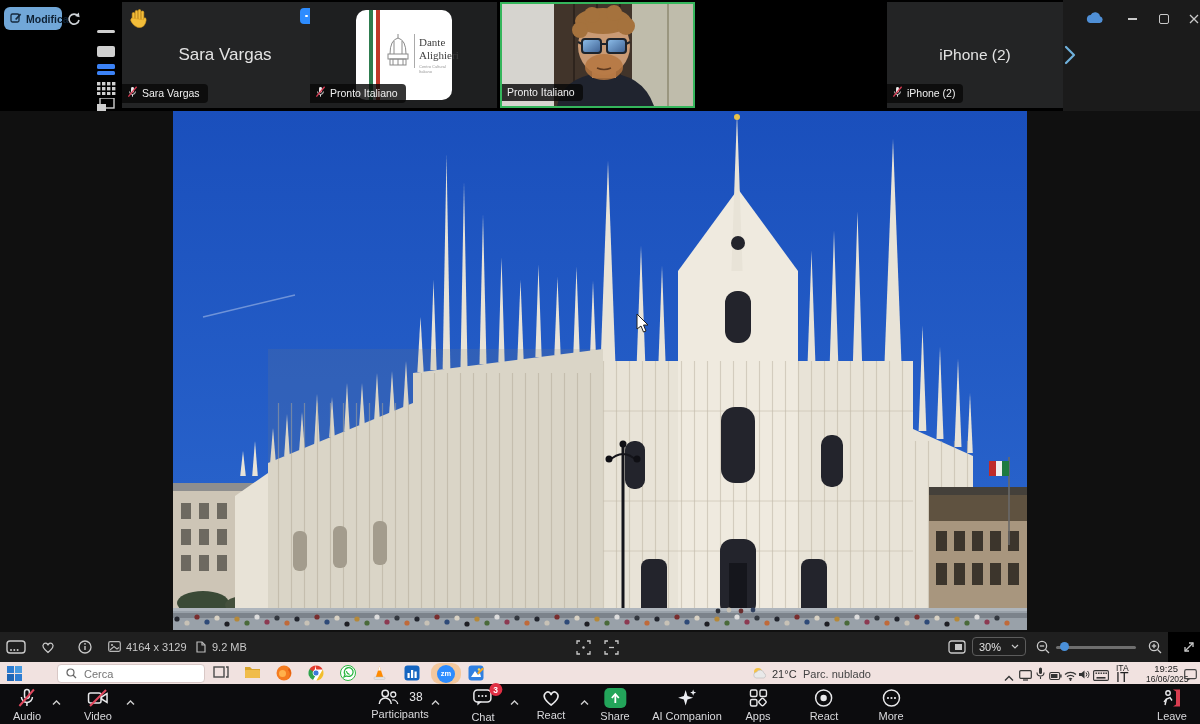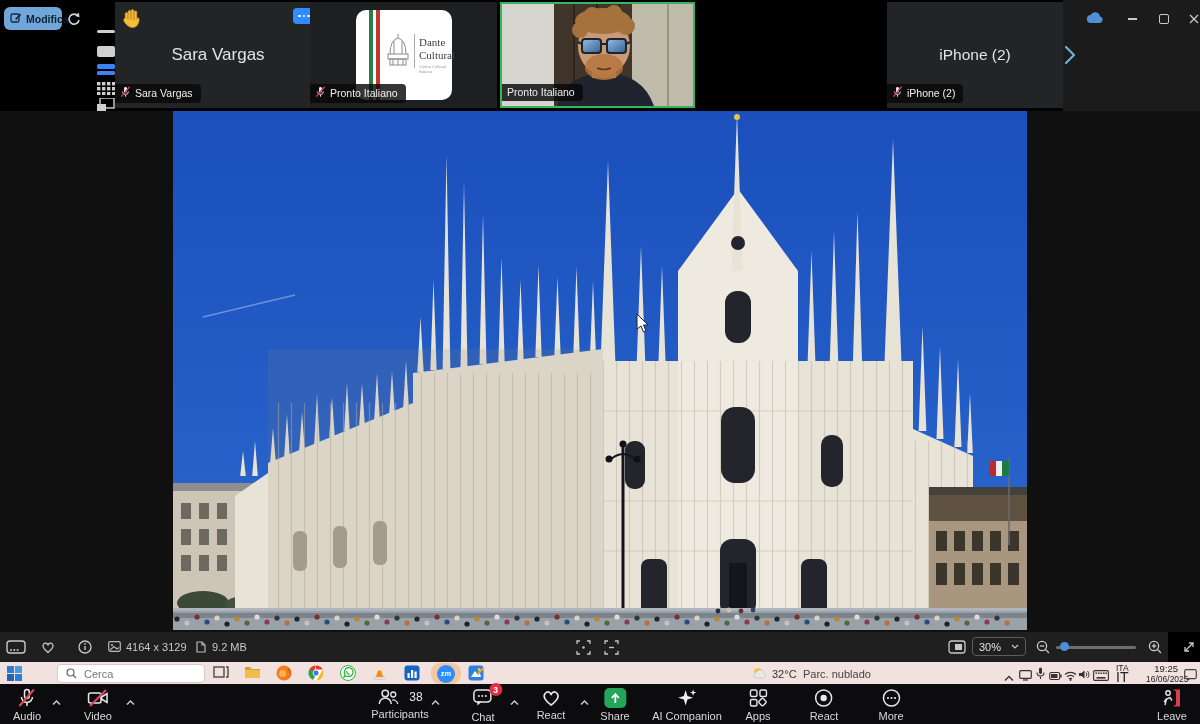--- a/index.html
+++ b/index.html
@@ -110,21 +110,21 @@
           </g>
       </svg>
     </div>
     <div class="abs lay" style="top:98px;">
       <svg width="18" height="13" viewBox="0 0 18 13">
           <rect x="3" y="0" width="14" height="10" fill="none" stroke="#cfcfcf" stroke-width="1.4"></rect>
           <rect x="0" y="6" width="9" height="7" fill="#cfcfcf"></rect>
         </svg>
     </div>
 
-    <div class="abs tile" style="left:115px;width:206px;">
+    <div class="abs tile" style="left:122px;width:206px;">
       <div class="center-name">Sara Vargas</div>
       <div class="abs" style="left:7px;top:6px;">
         <svg width="20" height="21" viewBox="0 0 20 21">
           <g fill="#f2bd3a" stroke="#d99c1e" stroke-width="0.6">
             <rect x="3.2" y="4.5" width="2.6" height="9" rx="1.3"></rect>
               <rect x="6.2" y="2.4" width="2.6" height="10" rx="1.3"></rect>
             <rect x="9.2" y="1.6" width="2.6" height="10.5" rx="1.3"></rect>
               <rect x="12.2" y="3" width="2.6" height="9.5" rx="1.3"></rect>
             <path d="M2.8 10 q-2.2 1.6 0 4.6 q2 3.6 5.5 4.6 q4.4 1.2 6.6-1.4 q1.8-2.2 2.2-5.4 q.3-2.4-1-2.6 q-1.3-.2-1.7 2 l-11.6-1.8z"></path>
           </g>
@@ -160,21 +160,21 @@
               <rect x="2" y="22" width="20" height="5"></rect>
                 <rect x="4" y="27" width="16" height="6"></rect>
               <line x1="7" y1="27" x2="7" y2="33"></line>
                 <line x1="12" y1="27" x2="12" y2="33"></line>
                 <line x1="17" y1="27" x2="17" y2="33"></line>
             </g>
           </svg>
         </div>
         <div class="abs" style="left:58px;top:24px;width:1px;height:34px;background:#aaa;"></div>
         <div class="abs serif" style="left:63px;top:26px;font-size:11px;color:#3f3f3f;">Dante</div>
-        <div class="abs serif" style="left:63px;top:39px;font-size:11px;color:#3f3f3f;">Cultural</div>
+        <div class="abs serif" style="left:63px;top:39px;font-size:11px;color:#3f3f3f;">Alighieri</div>
         <div class="abs" style="left:63px;top:54px;font-size:4px;color:#999;">Centro Cultural Italiano</div>
       </div>
       <div class="chip">
         <span><svg width="11" height="12" viewBox="0 0 12 13">
               <rect x="4.4" y="1" width="3.2" height="6.2" rx="1.6" fill="#eee"></rect>
               <path d="M2.8 6 a3.2 3.2 0 0 0 6.4 0" fill="none" stroke="#eee" stroke-width="1"></path>
               <line x1="6" y1="9.4" x2="6" y2="11.6" stroke="#eee" stroke-width="1"></line>
               <line x1="1.5" y1="11.5" x2="10.5" y2="0.8" stroke="#d63a52" stroke-width="1.5"></line>
             </svg></span>
         <span>Pronto Italiano</span>
@@ -594,21 +594,21 @@
           <rect x="9" y="8" width="8" height="2" rx="1" transform="rotate(-45 9 8)" fill="#f5a623"></rect>
         </svg>
     </div>
 
     <div class="abs" style="left:752px;top:4px;">
       <svg width="16" height="14" viewBox="0 0 16 14">
           <circle cx="6" cy="6" r="4" fill="#f6c244"></circle>
           <path d="M4 12 a3 3 0 0 1 .6-5.9 A4 4 0 0 1 12 7.2 A2.6 2.6 0 0 1 12 12 Z" fill="#e9e9e9" stroke="#b9b9b9" stroke-width="0.6"></path>
         </svg>
     </div>
-    <div class="abs" style="left:772px;top:6px;font-size:11px;color:#333;">32°C</div>
+    <div class="abs" style="left:772px;top:6px;font-size:11px;color:#333;">21°C</div>
     <div class="abs" style="left:803px;top:6px;font-size:11px;color:#444;">Parc. nublado</div>
 
     <div class="abs" style="left:1004px;top:6px;">
       <svg width="10" height="7" viewBox="0 0 10 7">
           <polyline points="1,5.5 5,1.5 9,5.5" fill="none" stroke="#333" stroke-width="1.3"></polyline>
         </svg>
     </div>
     <div class="abs" style="left:1019px;top:5px;">
       <svg width="13" height="11" viewBox="0 0 13 11">
           <rect x="0.7" y="0.7" width="11.6" height="7.6" rx="1" fill="none" stroke="#333" stroke-width="1.2"></rect>

